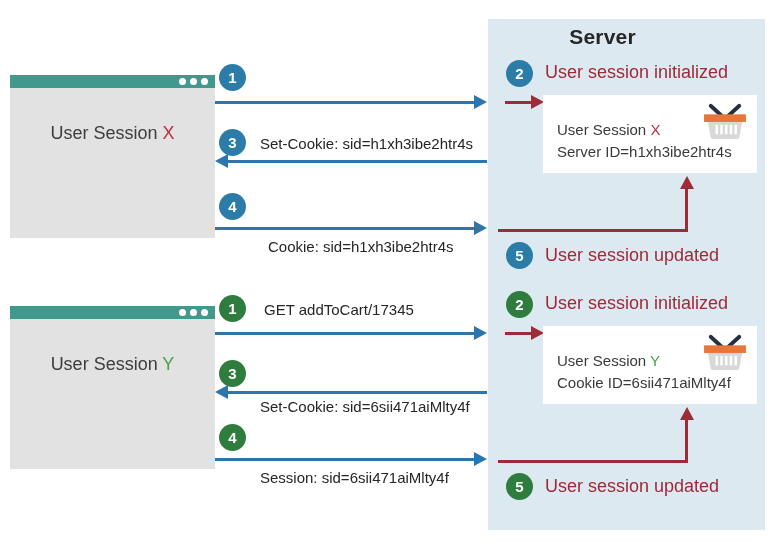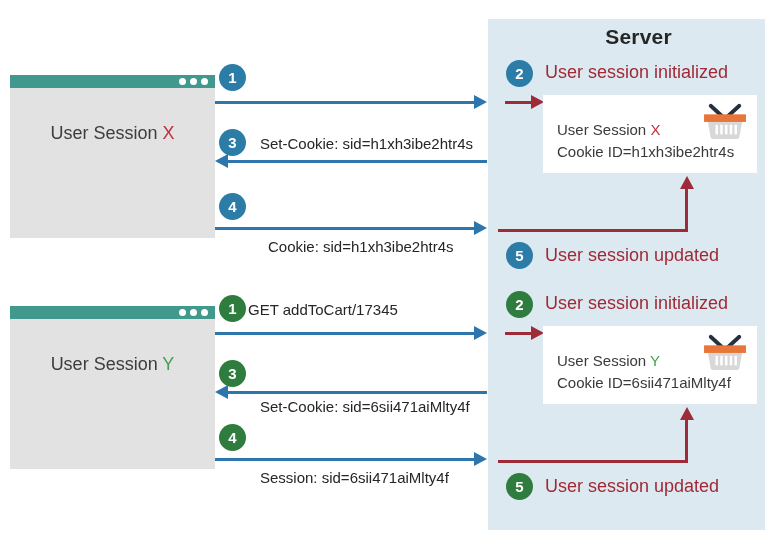--- a/index.html
+++ b/index.html
@@ -3,21 +3,21 @@
 <meta charset="utf-8">
 <style>
   * { margin:0; padding:0; box-sizing:border-box; }
   html,body { background:#ffffff; }
   body { font-family:"Liberation Sans","DejaVu Sans",sans-serif; }
   .canvas { position:relative; width:784px; height:548px; background:#fff; overflow:hidden; }
   .abs { position:absolute; }
 
   
   .server-panel { left:488px; top:19px; width:277px; height:511px; background:#dde9f1; }
-  .server-title { left:500px; top:25px; width:277px; text-align:center; font-size:21px; font-weight:bold; color:#262626; letter-spacing:.2px; }
+  .server-title { left:464px; top:25px; width:277px; text-align:center; font-size:21px; font-weight:bold; color:#262626; letter-spacing:.2px; }
 
   
   .group { position:absolute; left:0; top:0; width:784px; height:317px; }
   .g-y { top:231px; }
   .g-x .badge { background:#2b7da8; }
   .g-y .badge { background:#2e7d3e; }
   .g-x .letter { color:#c0303c; }
   .g-y .letter { color:#44a04e; }
 
   
@@ -86,21 +86,21 @@
         <rect x="2" y="14" width="44" height="8" fill="#e8763a"></rect>
         <path d="M6 22 L42 22 L39 38 Q38.5 40 36 40 L12 40 Q9.5 40 9 38 Z" fill="#d8d8d8"></path>
         <rect x="14" y="25" width="2.6" height="10" fill="#ffffff"></rect>
         <rect x="19" y="25" width="2.6" height="10" fill="#ffffff"></rect>
         <rect x="24" y="25" width="2.6" height="10" fill="#ffffff"></rect>
         <rect x="29" y="25" width="2.6" height="10" fill="#ffffff"></rect>
         <rect x="34" y="25" width="2.6" height="10" fill="#ffffff"></rect>
       </svg>
       <div class="txt">
         <div><span>User Session</span> <span class="letter">X</span></div>
-        <div>Cookie ID=h1xh3ibe2htr4s</div>
+        <div>Server ID=h1xh3ibe2htr4s</div>
       </div>
     </div>
 
     <div class="abs badge" style="left:219px;top:129px;">3</div>
     <div class="abs msg" style="left:260px;top:135px;">Set-Cookie: sid=h1xh3ibe2htr4s</div>
     <div class="abs hl" style="left:228px;top:160px;width:259px;"></div>
     <div class="abs head l" style="left:215px;top:154px;"></div>
 
     <div class="abs badge" style="left:219px;top:193px;">4</div>
     <div class="abs hl" style="left:215px;top:227px;width:259px;"></div>
@@ -122,21 +122,21 @@
         <span class="dots">
             <i></i>
             <i></i>
             <i></i>
           </span>
       </div>
       <div class="win-label"><span>User Session</span> <span class="letter">Y</span></div>
     </div>
 
     <div class="abs badge" style="left:219px;top:64px;">1</div>
-    <div class="abs msg" style="left:248px;top:70px;">GET addToCart/17345</div>
+    <div class="abs msg" style="left:264px;top:70px;">GET addToCart/17345</div>
     <div class="abs hl" style="left:215px;top:101px;width:259px;"></div>
     <div class="abs head r" style="left:474px;top:95px;"></div>
 
     <div class="abs badge" style="left:506px;top:60px;">2</div>
     <div class="abs red-label" style="left:545px;top:62px;">User session initialized</div>
     <div class="abs hl red" style="left:505px;top:101px;width:26px;"></div>
     <div class="abs head r red" style="left:531px;top:95px;"></div>
 
     <div class="abs sbox">
       <svg class="basket" width="46" height="40" viewBox="0 0 48 42">

